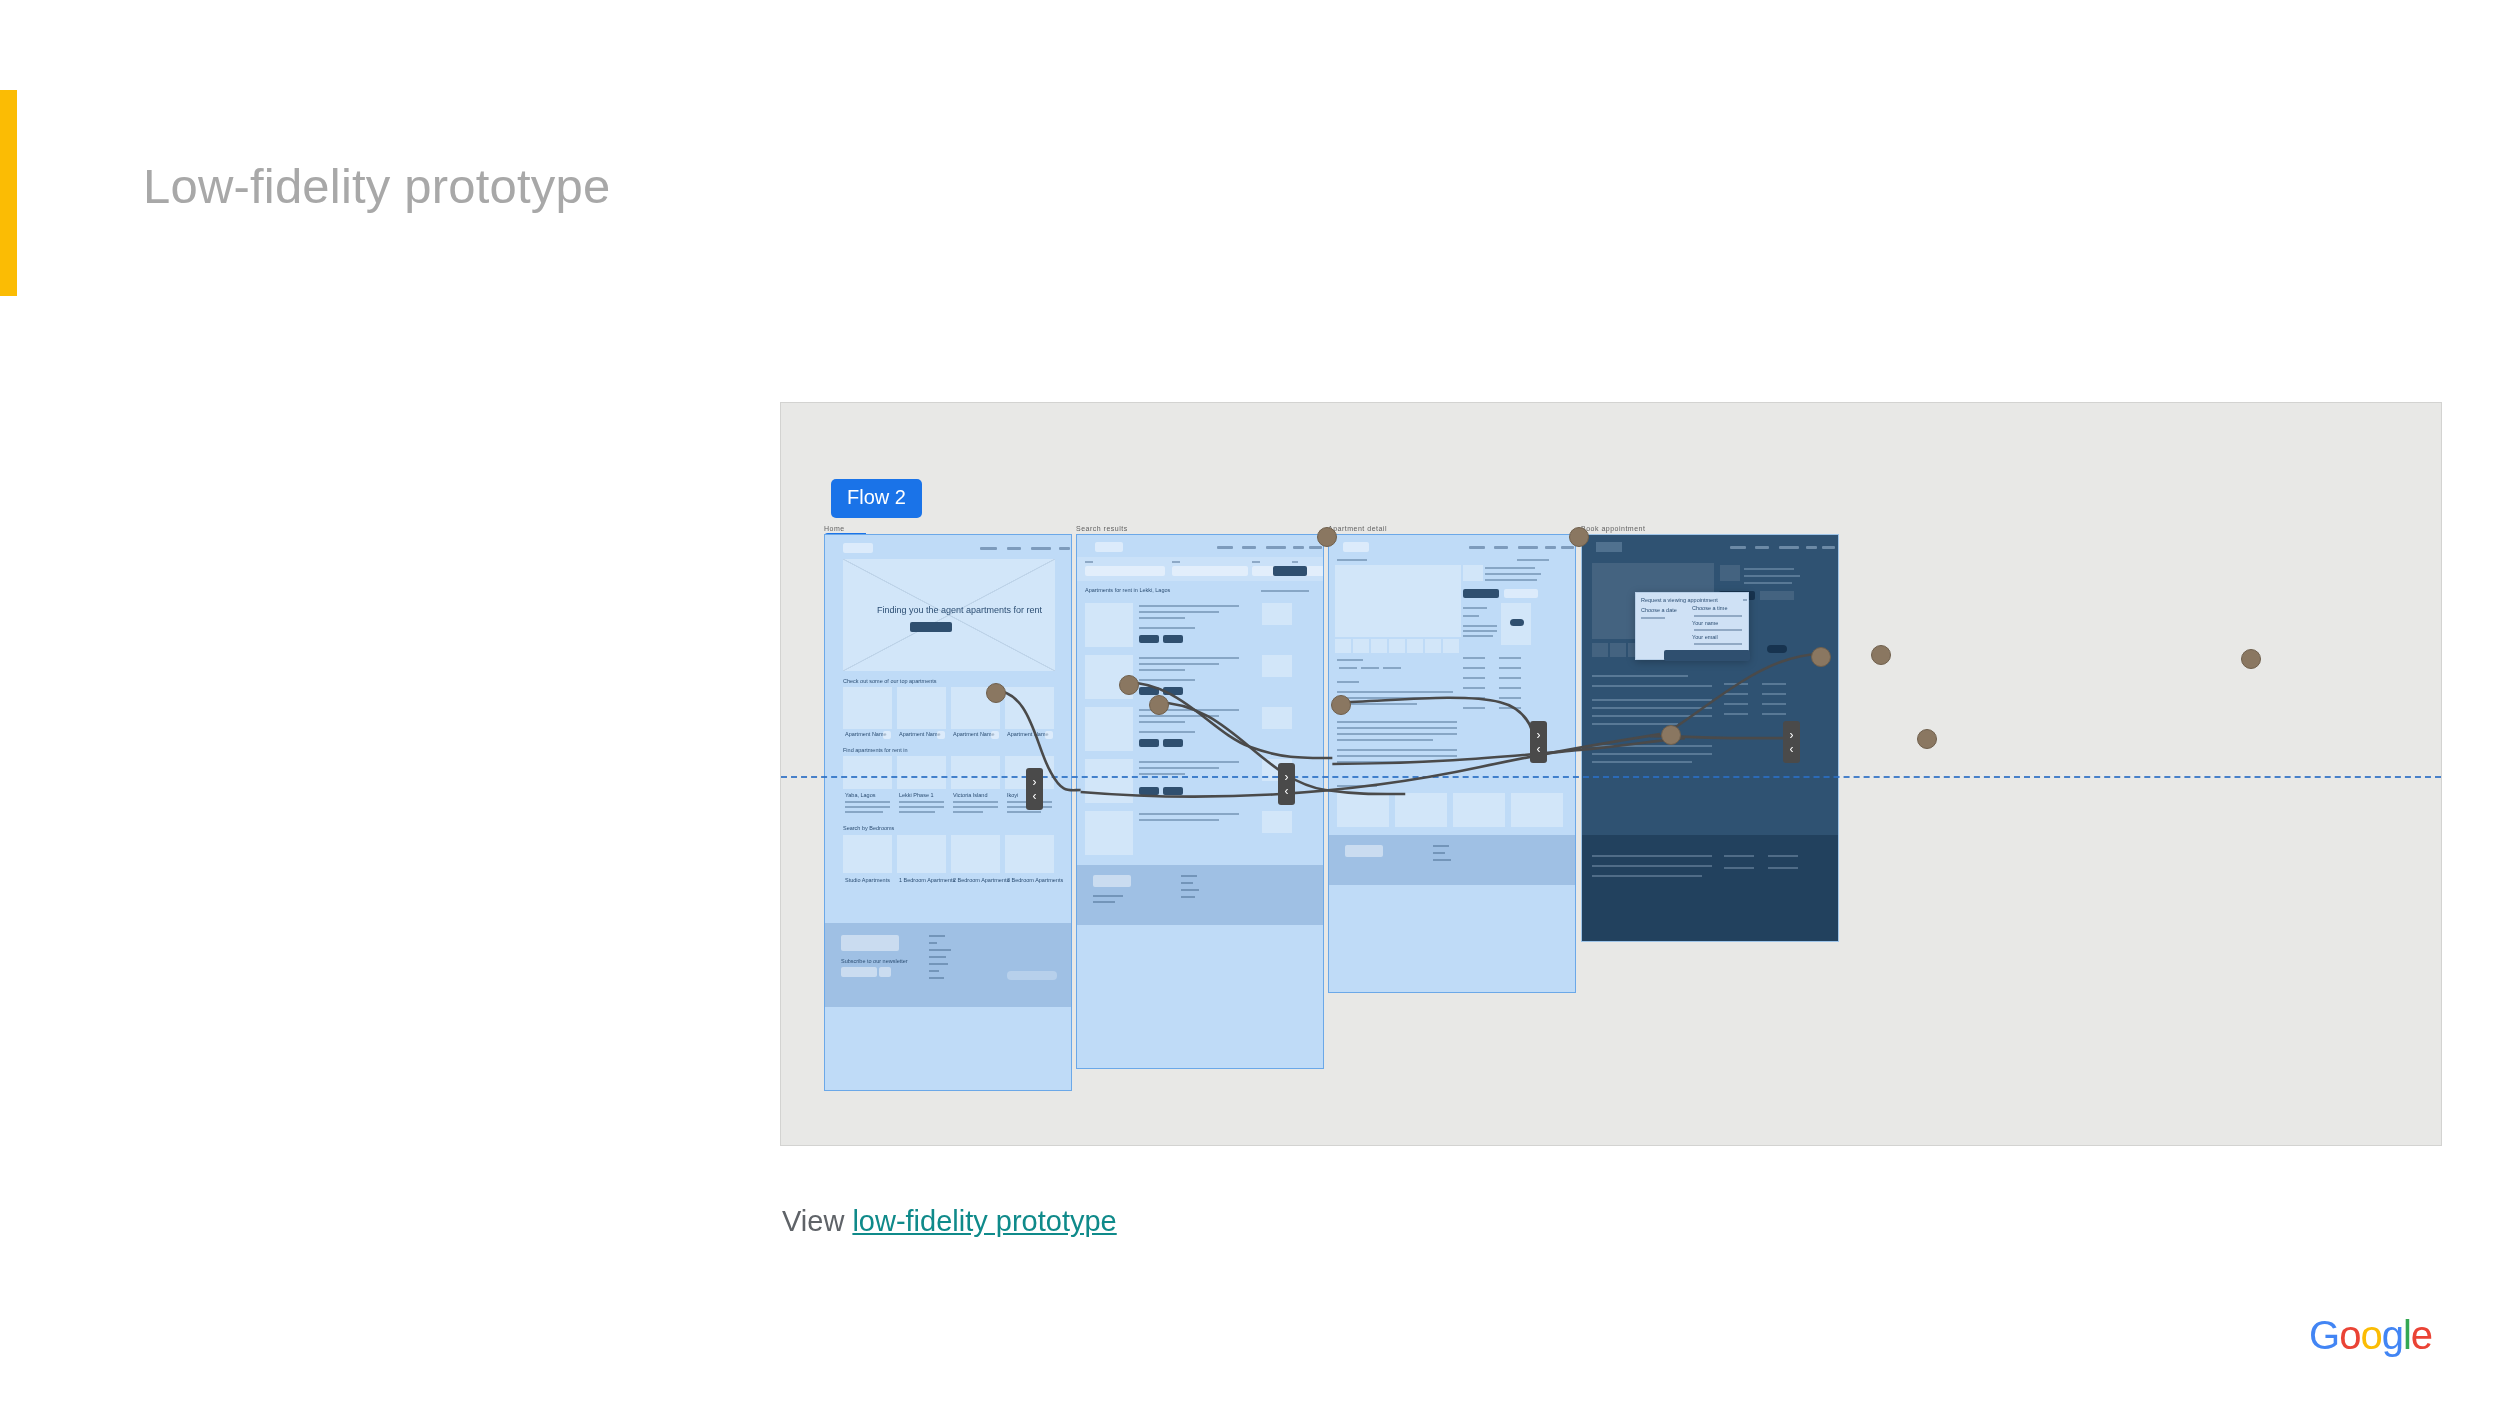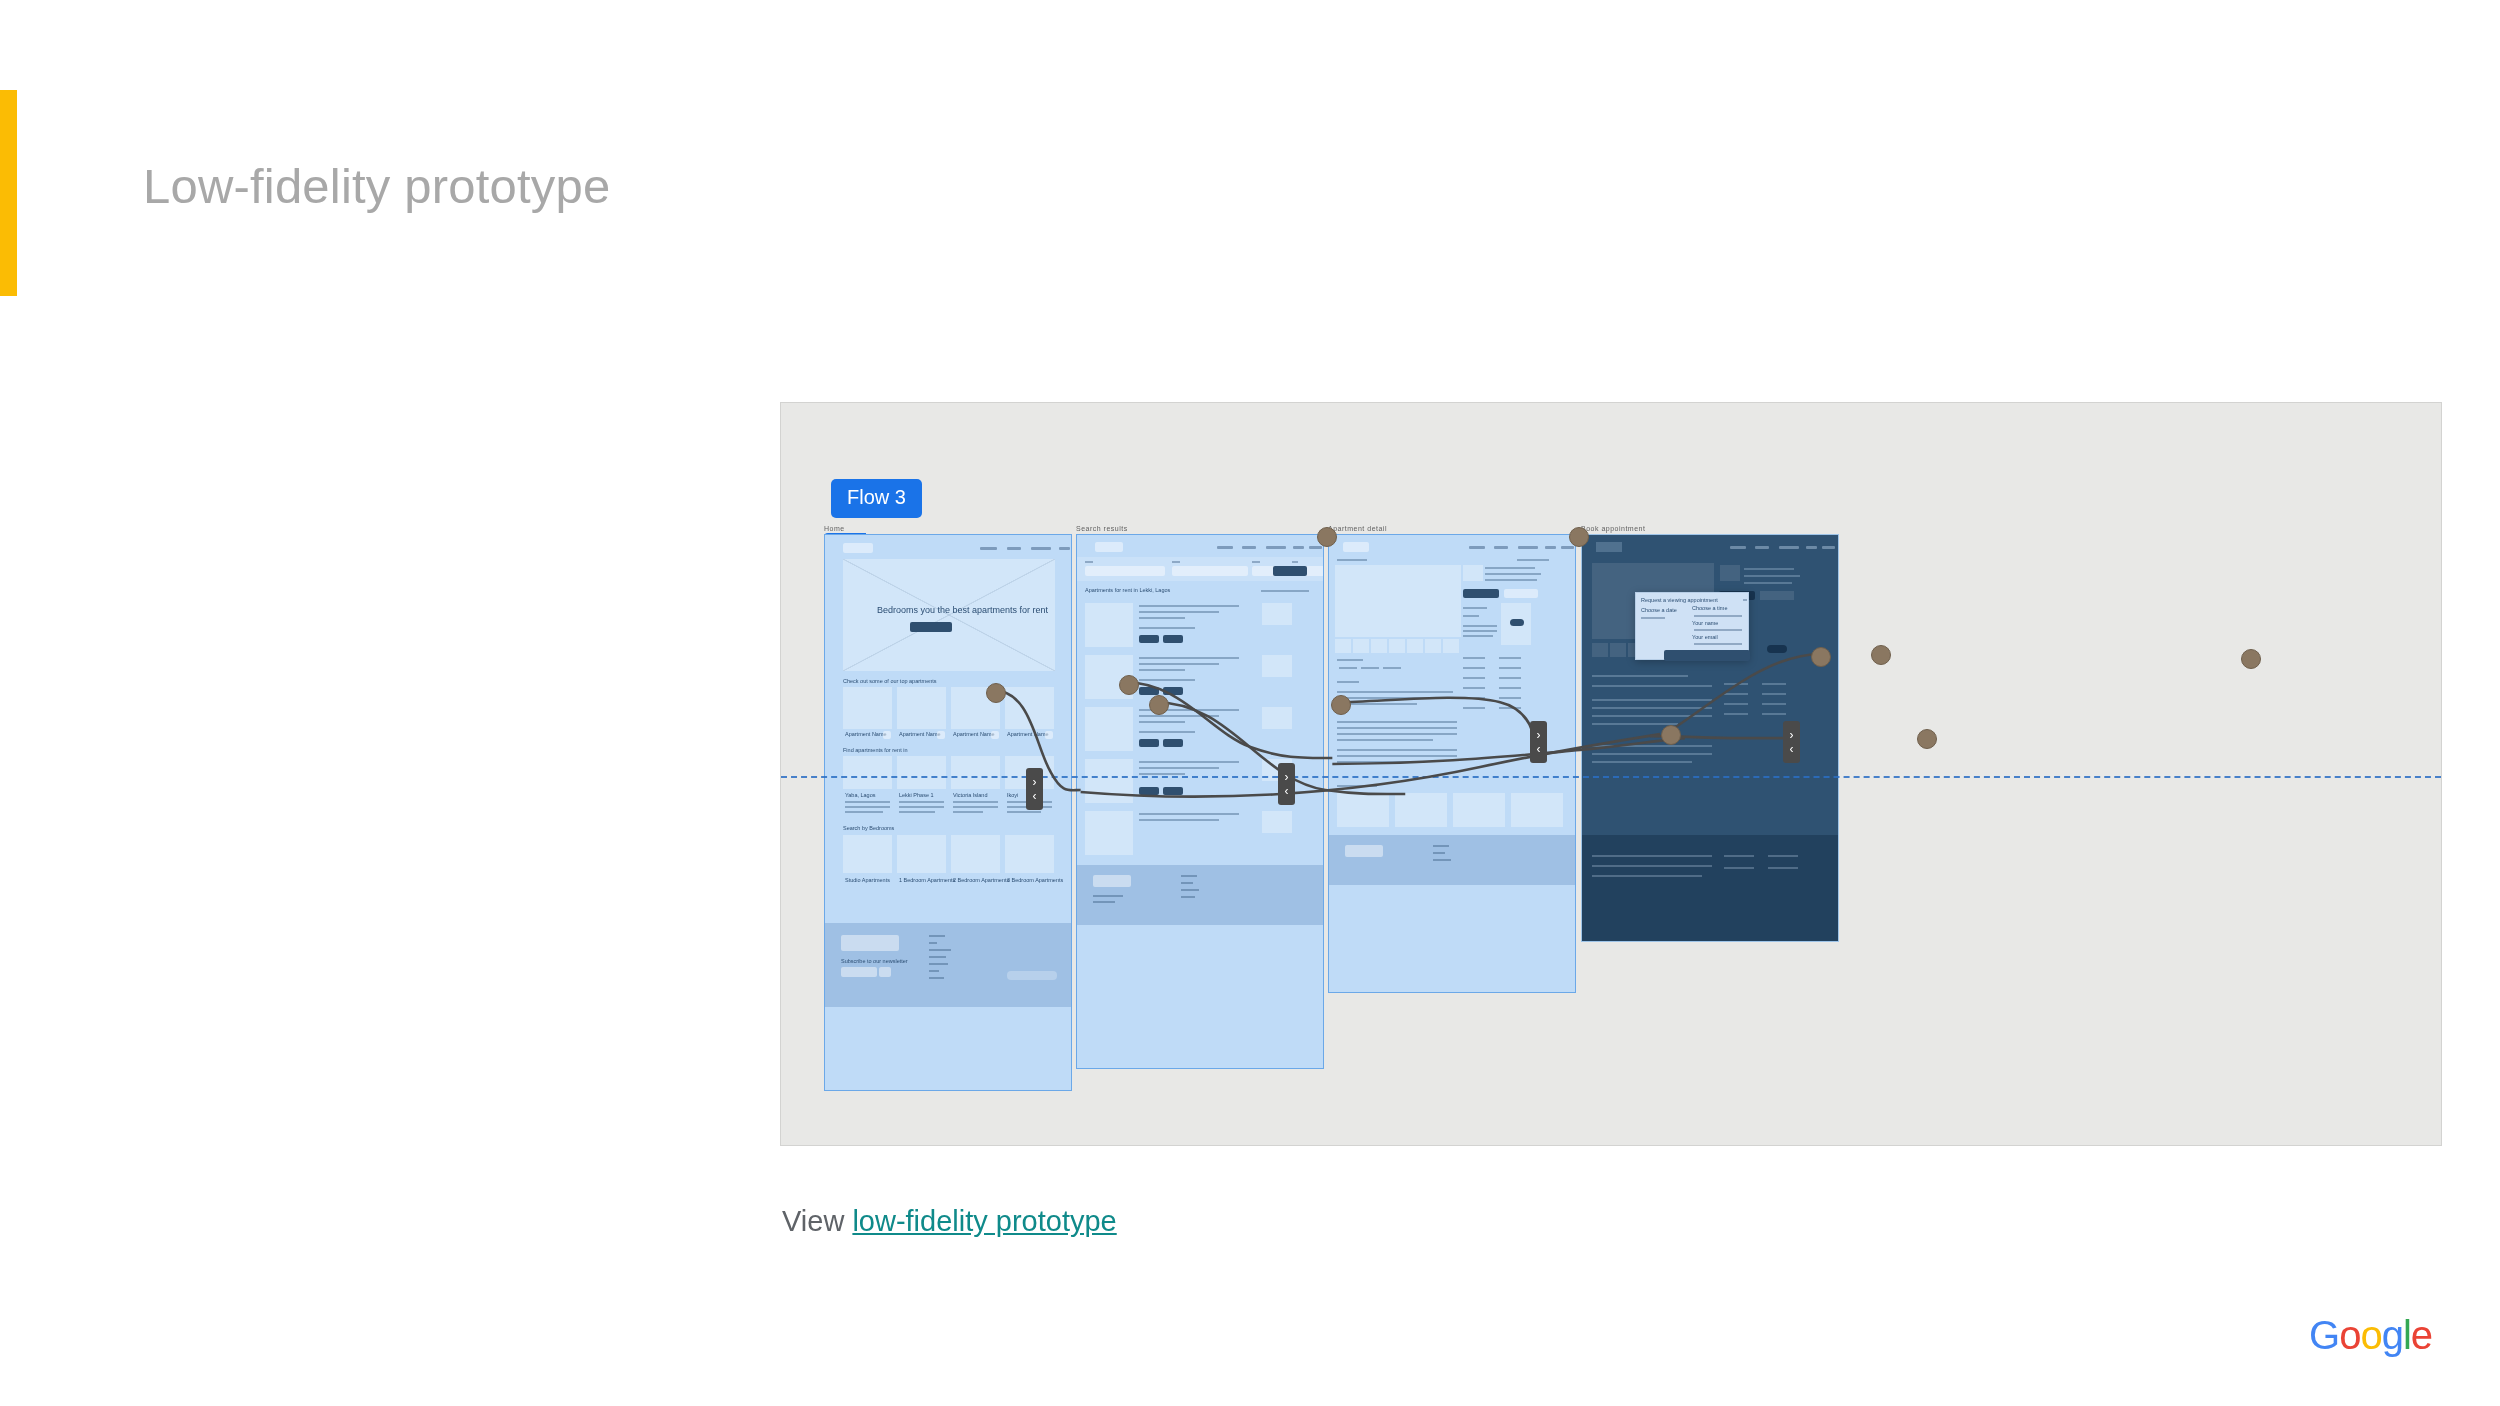--- a/index.html
+++ b/index.html
@@ -147,38 +147,38 @@
 
 
   <div class="view-line"><span>View </span><a class="lnk" href="#">low-fidelity prototype</a></div>
 
   <div class="google-logo">
     <span class="g1">G</span><span class="g2">o</span><span class="g3">o</span><span class="g4">g</span><span class="g5">l</span><span class="g6">e</span>
   </div>
 
   <div class="canvas">
 
-    <div class="flow-badge">Flow 3</div>
+    <div class="flow-badge">Flow 2</div>
     <div class="flow-start-tab"></div>
 
     <div class="frame-label" style="left:43px;  top:122px;">Home</div>
     <div class="frame-label" style="left:295px; top:122px;">Search results</div>
     <div class="frame-label" style="left:547px; top:122px;">Apartment detail</div>
     <div class="frame-label" style="left:800px; top:122px;">Book appointment</div>
 
     <div class="screen" style="left:43px; top:131px; width:248px; height:557px;">
 
       <div class="wf chip" style="left:18px; top:8px; width:30px; height:10px;"></div>
       <div class="wf navlink" style="left:155px; top:12px; width:17px;"></div>
       <div class="wf navlink" style="left:182px; top:12px; width:14px;"></div>
       <div class="wf navlink" style="left:206px; top:12px; width:20px;"></div>
       <div class="wf navlink" style="left:234px; top:12px; width:11px;"></div>
 
       <div class="wf xbox" style="left:18px; top:24px; width:212px; height:112px;"></div>
-      <div class="wf wtext-hero" style="left:52px; top:70px;">Bedrooms you the best apartments for rent</div>
+      <div class="wf wtext-hero" style="left:52px; top:70px;">Finding you the agent apartments for rent</div>
       <div class="wf btn-dark" style="left:85px; top:87px; width:42px; height:10px;"></div>
 
       <div class="wf wtext" style="left:18px; top:143px;">Check out some of our top apartments</div>
       <div class="wf block" style="left:18px; top:152px; width:49px; height:42px;"></div>
       <div class="wf block" style="left:72px; top:152px; width:49px; height:42px;"></div>
       <div class="wf block" style="left:126px;top:152px; width:49px; height:42px;"></div>
       <div class="wf block" style="left:180px;top:152px; width:49px; height:42px;"></div>
       <div class="wf wtext" style="left:20px; top:196px;">Apartment Name</div>
       <div class="wf wtext" style="left:74px; top:196px;">Apartment Name</div>
       <div class="wf wtext" style="left:128px;top:196px;">Apartment Name</div>

